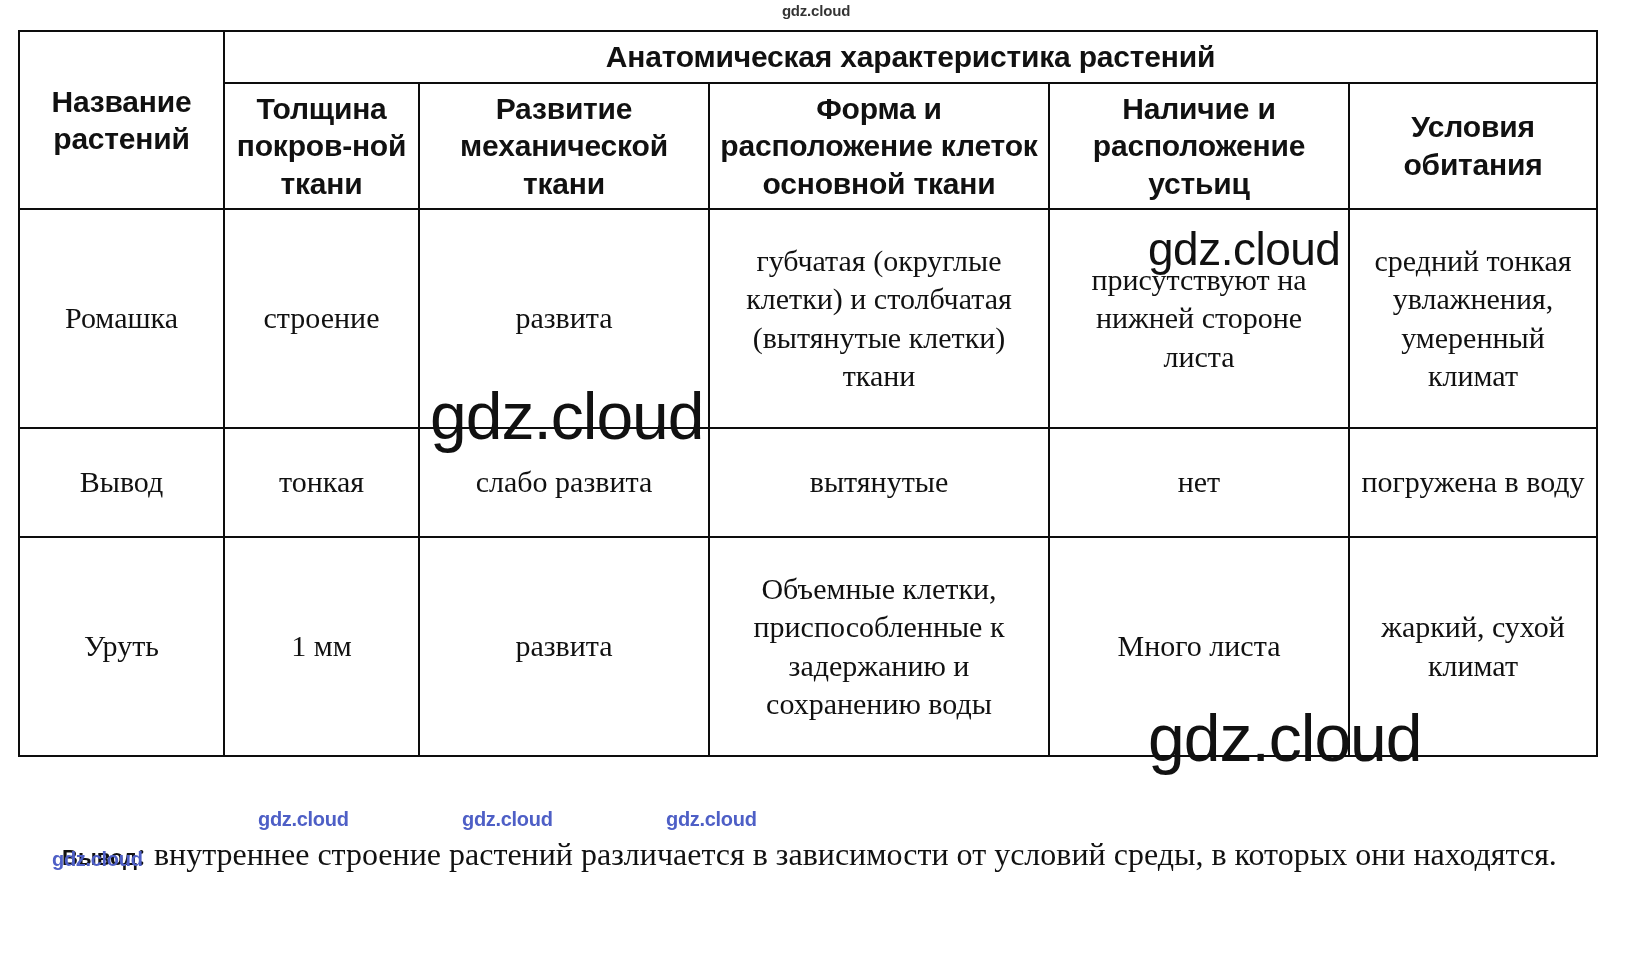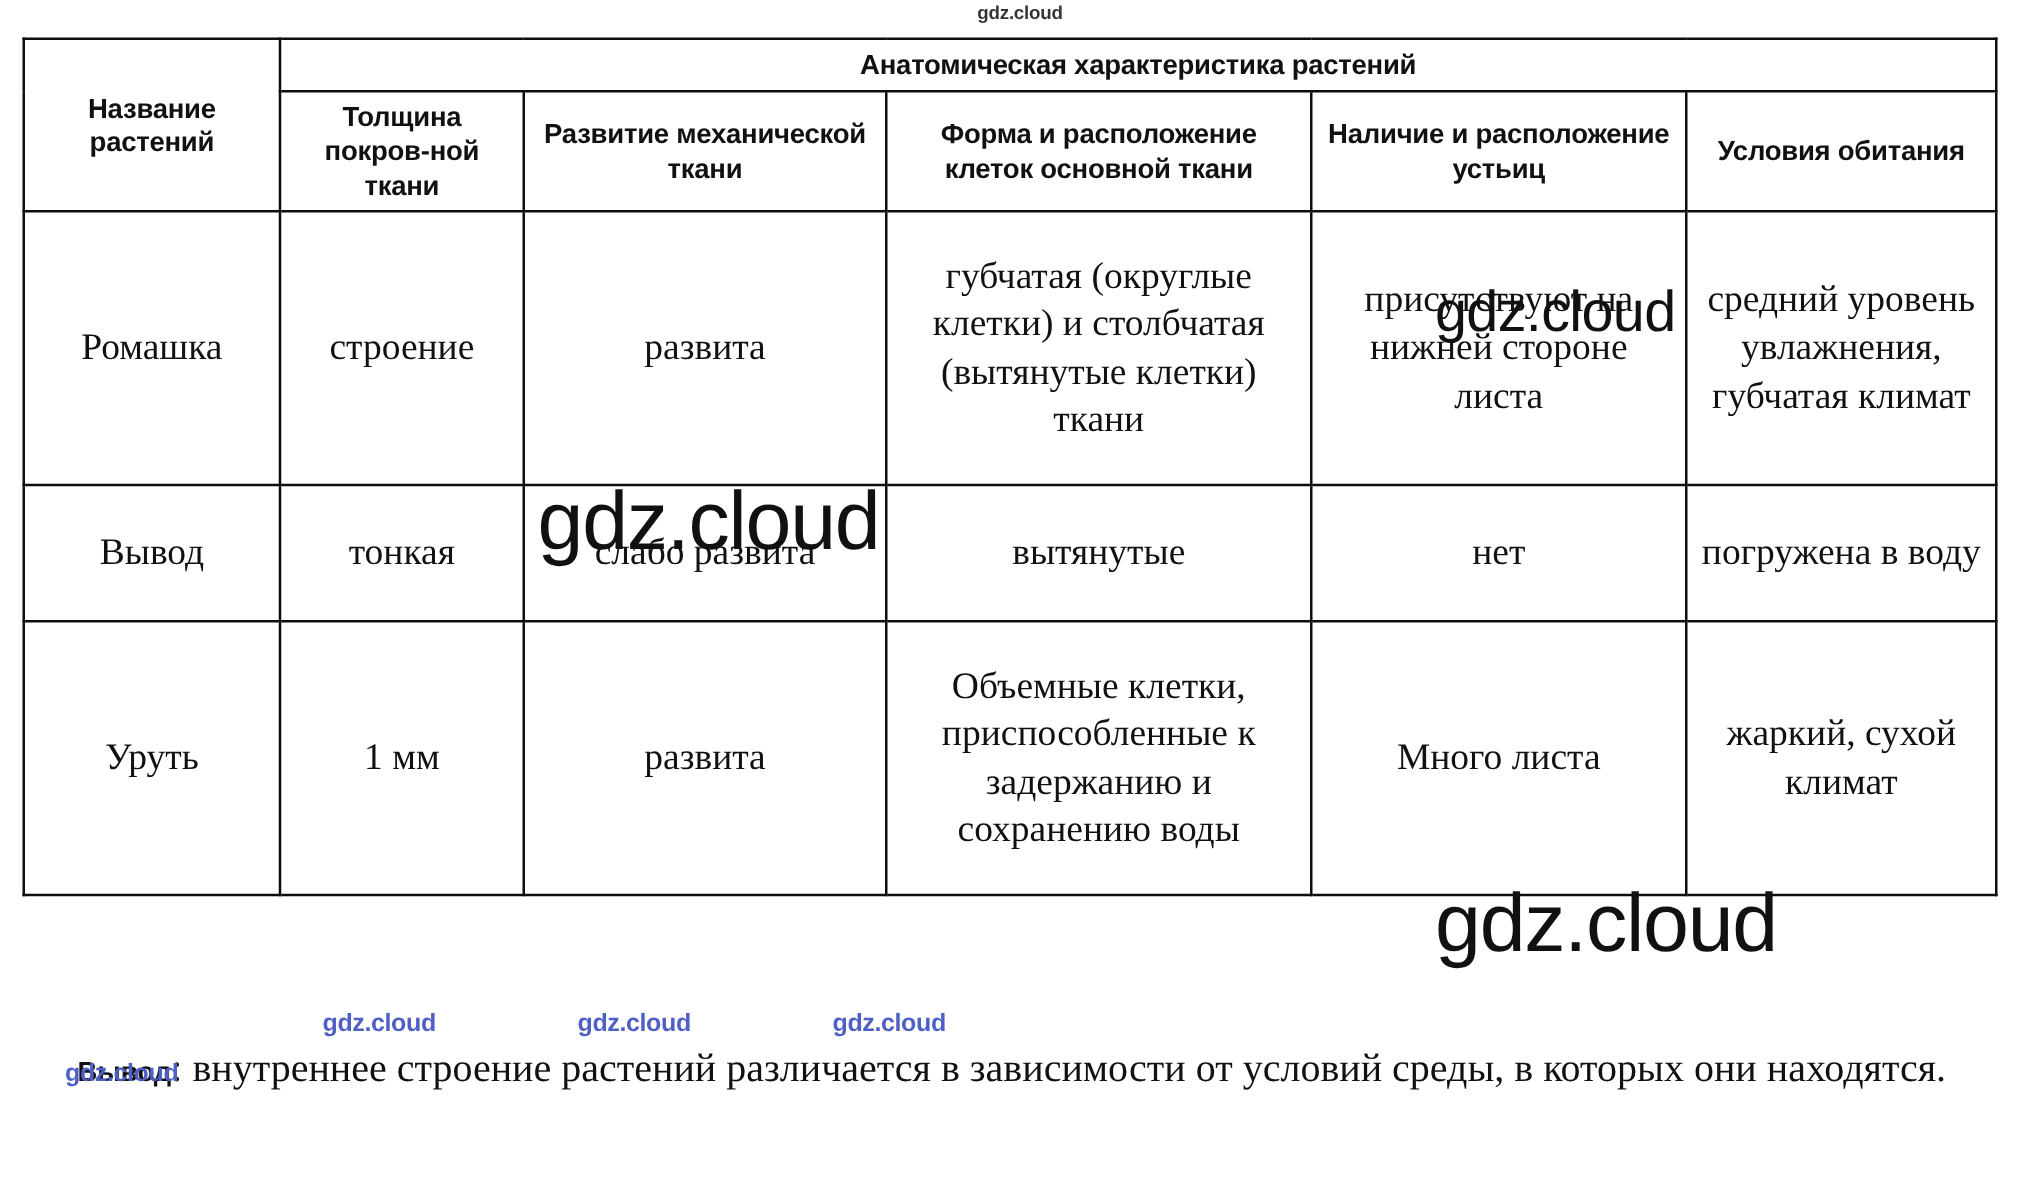--- a/index.html
+++ b/index.html
@@ -52,21 +52,21 @@
     padding: 6px 8px;
     font-family: "Liberation Serif", serif;
     font-weight: normal;
     font-size: 30px;
     line-height: 1.28;
     color: #111;
   }
   table.tbl th {
     font-family: "Liberation Sans", sans-serif;
     font-weight: bold;
-    font-size: 22px;
+    font-size: 30px;
     line-height: 1.25;
     letter-spacing: -0.2px;
   }
   th.head-name {
     font-size: 31px;
     border-radius: 28px;
   }
   th.head-main {
     font-size: 32px;
     letter-spacing: -0.2px;
@@ -168,21 +168,21 @@
         <th>Условия обитания</th>
       </tr>
     </thead>
     <tbody>
       <tr>
         <td class="body-cell tall top-align">Ромашка</td>
         <td class="body-cell tall top-align">строение</td>
         <td class="body-cell tall top-align">развита</td>
         <td class="body-cell tall top-align">губчатая (округлые клетки) и столбчатая (вытянутые клетки) ткани</td>
         <td class="body-cell tall top-align">присутствуют на нижней стороне листа</td>
-        <td class="body-cell tall top-align">средний уровень увлажнения, губчатая климат</td>
+        <td class="body-cell tall top-align">средний тонкая увлажнения, умеренный климат</td>
       </tr>
       <tr>
         <td class="body-cell mid top-align">Вывод</td>
         <td class="body-cell mid top-align">тонкая</td>
         <td class="body-cell mid top-align">слабо развита</td>
         <td class="body-cell mid top-align">вытянутые</td>
         <td class="body-cell mid top-align">нет</td>
         <td class="body-cell mid top-align">погружена в воду</td>
       </tr>
       <tr>

